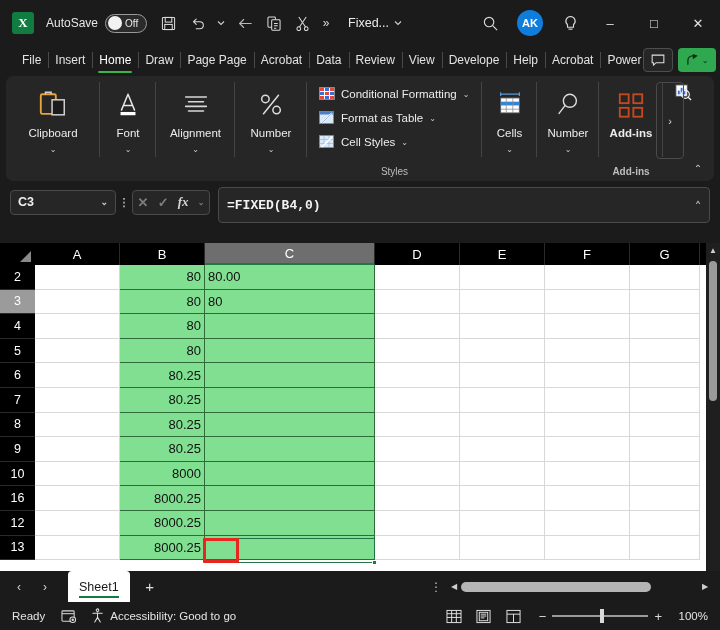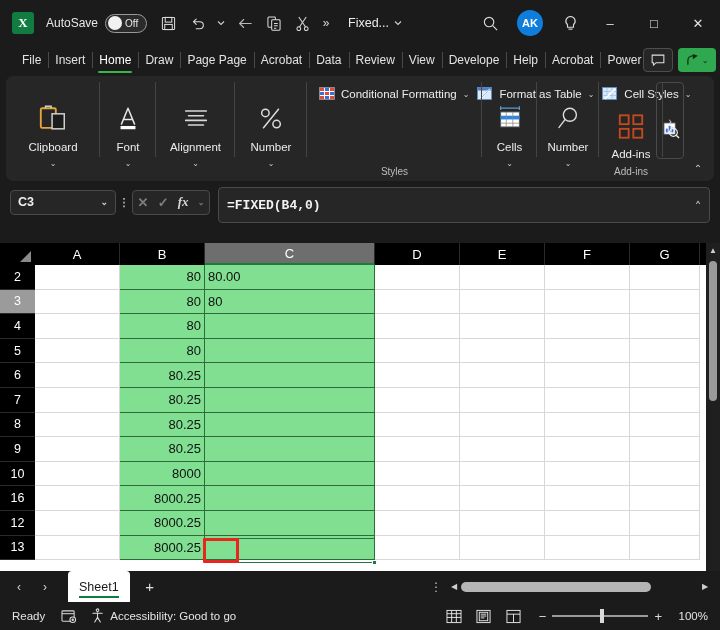--- a/index.html
+++ b/index.html
@@ -100,21 +100,21 @@
   }
 
   
   .ribbon {
     position: absolute; left: 6px; top: 76px; width: 708px; height: 105px;
     background: #262626; border-radius: 7px;
     display: flex; align-items: flex-start;
   }
   .rgroup {
     height: 105px; position: relative; display: flex;
-    flex-direction: row; align-items: center; padding-top: 8px;
+    flex-direction: column; align-items: center; padding-top: 8px;
   }
   .rgroup .gsep {
     position: absolute; right: 0; top: 6px; bottom: 24px; width: 1px;
     background: #444;
   }
   .bigbtn {
     display: flex; flex-direction: column; align-items: center;
     width: 100%; gap: 7px; padding-top: 2px;
   }
   .bigbtn .glyph { height: 34px; display: flex; align-items: flex-end; }
@@ -581,21 +581,21 @@
             <circle cx="17" cy="12" r="7"></circle>
               <path d="M12 17 L5 26"></path>
           </svg>
         </div>
         <div class="lbl">Number</div>
         <div class="chev">⌄</div>
       </div>
       <div class="gsep"></div>
     </div>
 
-    <div class="rgroup" style="width:64px;">
+    <div class="rgroup" style="width:64px;font-weight:bold;">
       <div class="bigbtn">
         <div class="glyph">
           <svg width="28" height="29" viewBox="0 0 30 30" fill="none" stroke="#c4491f" stroke-width="2">
             <rect x="3" y="3" width="9.5" height="9.5"></rect>
             <rect x="17.5" y="3" width="9.5" height="9.5"></rect>
             <rect x="3" y="17.5" width="9.5" height="9.5"></rect>
             <rect x="17.5" y="17.5" width="9.5" height="9.5"></rect>
           </svg>
         </div>
         <div class="lbl">Add-ins</div>

